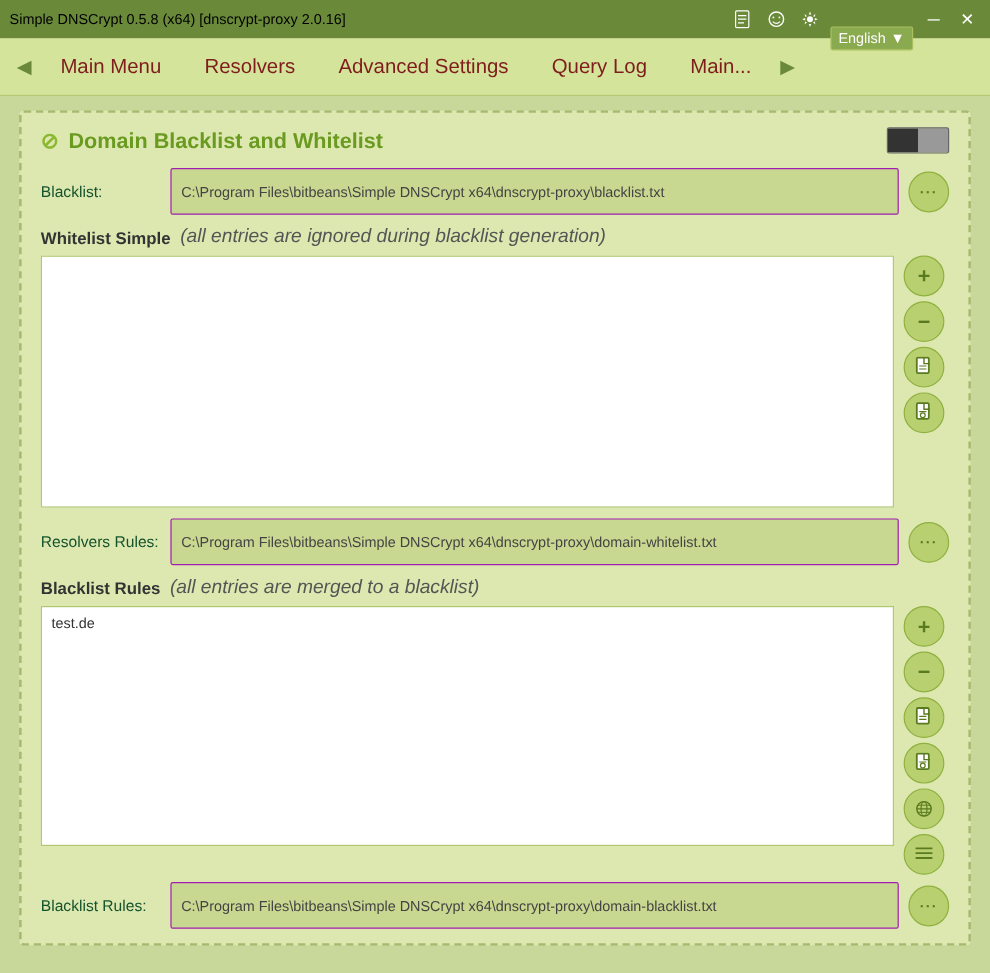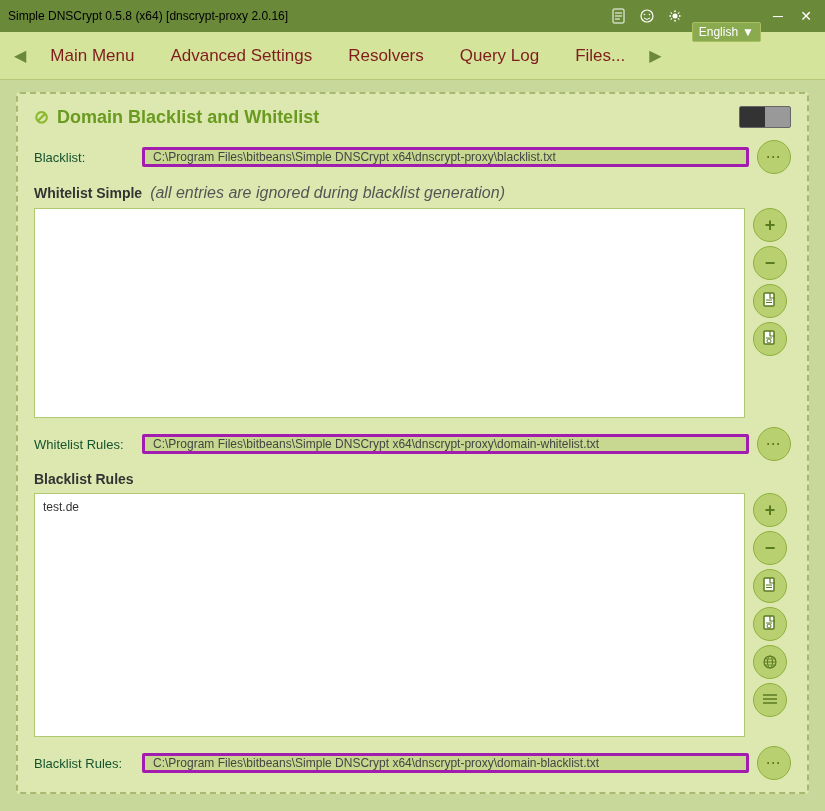--- a/index.html
+++ b/index.html
@@ -138,40 +138,40 @@
     }
     .form-label {
       min-width: 100px;
       font-weight: normal;
       color: #14532d;
       font-size: 13px;
     }
     .form-input {
       flex: 1;
       background: #c8d890;
-      border: 3px solid #a21caf;
+      border: 1px solid #a21caf;
       padding: 4px 8px;
       font-size: 12px;
       color: #444;
       border-radius: 2px;
-      height: 20px;
+      height: 39px;
     }
     .list-area {
       width: 100%;
       height: 210px;
       background: white;
       border: 1px solid #b0c870;
       resize: none;
       font-size: 12px;
       padding: 6px 8px;
       color: #333;
       font-family: 'Segoe UI', sans-serif;
     }
     .list-area-small {
-      height: 244px;
+      height: 200px;
     }
     .side-btn {
       width: 34px;
       height: 34px;
       background: #b8d070;
       border: 1px solid #90b040;
       border-radius: 50%;
       display: flex;
       align-items: center;
       justify-content: center;
@@ -272,24 +272,24 @@
       <span>▼</span>
     </div>
     <div class="win-btn">─</div>
     <div class="win-btn close">✕</div>
   </div>
 </div>
 
 <div class="navbar">
   <span class="nav-arrow">◀</span>
   <span class="nav-item">Main Menu</span>
+  <span class="nav-item">Resolvers</span>
   <span class="nav-item">Advanced Settings</span>
-  <span class="nav-item">Resolvers</span>
   <span class="nav-item">Query Log</span>
-  <span class="nav-item">Files...</span>
+  <span class="nav-item">Main...</span>
   <span class="nav-arrow">▶</span>
 </div>
 
 <div class="main-content">
   <div class="card">
 
     <div class="card-header">
       <div class="card-title">
         <span style="font-size:18px; color:#8ab830;">⊘</span>
         <span>Domain Blacklist and Whitelist</span>
@@ -333,30 +333,31 @@
             <polyline points="8,1 8,6 13,6" stroke="#5a7a20" stroke-width="1.2" fill="none"></polyline>
             <line x1="4" y1="8" x2="10" y2="8" stroke="#5a7a20" stroke-width="1"></line>
             <circle cx="7" cy="11" r="2" stroke="#5a7a20" stroke-width="1" fill="none"></circle>
           </svg>
         </div>
       </div>
     </div>
 
     <div class="form-row-with-dots" style="margin-top:6px;">
       <div class="form-row" style="flex:1; margin-bottom:0;">
-        <span class="form-label">Whitelist Rules:</span>
+        <span class="form-label">Resolvers Rules:</span>
         <input class="form-input" type="text" readonly="" value="C:\Program Files\bitbeans\Simple DNSCrypt x64\dnscrypt-proxy\domain-whitelist.txt" style="">
       </div>
       <div class="menu-dots-btn" style="font-size:12px; font-weight:bold; letter-spacing:1px;">···</div>
     </div>
 
     <div class="divider"></div>
 
     <div class="section-header-row">
       <span class="section-title">Blacklist Rules</span>
+      <span class="section-hint">(all entries are merged to a blacklist)</span>
     </div>
 
     <div class="section-with-buttons">
       <div class="section-main">
         <textarea class="list-area list-area-small" spellcheck="false" style="">test.de</textarea>
       </div>
       <div class="section-side">
         <div class="side-btn">+</div>
         <div class="side-btn">−</div>
         <div class="side-btn small-icon">

